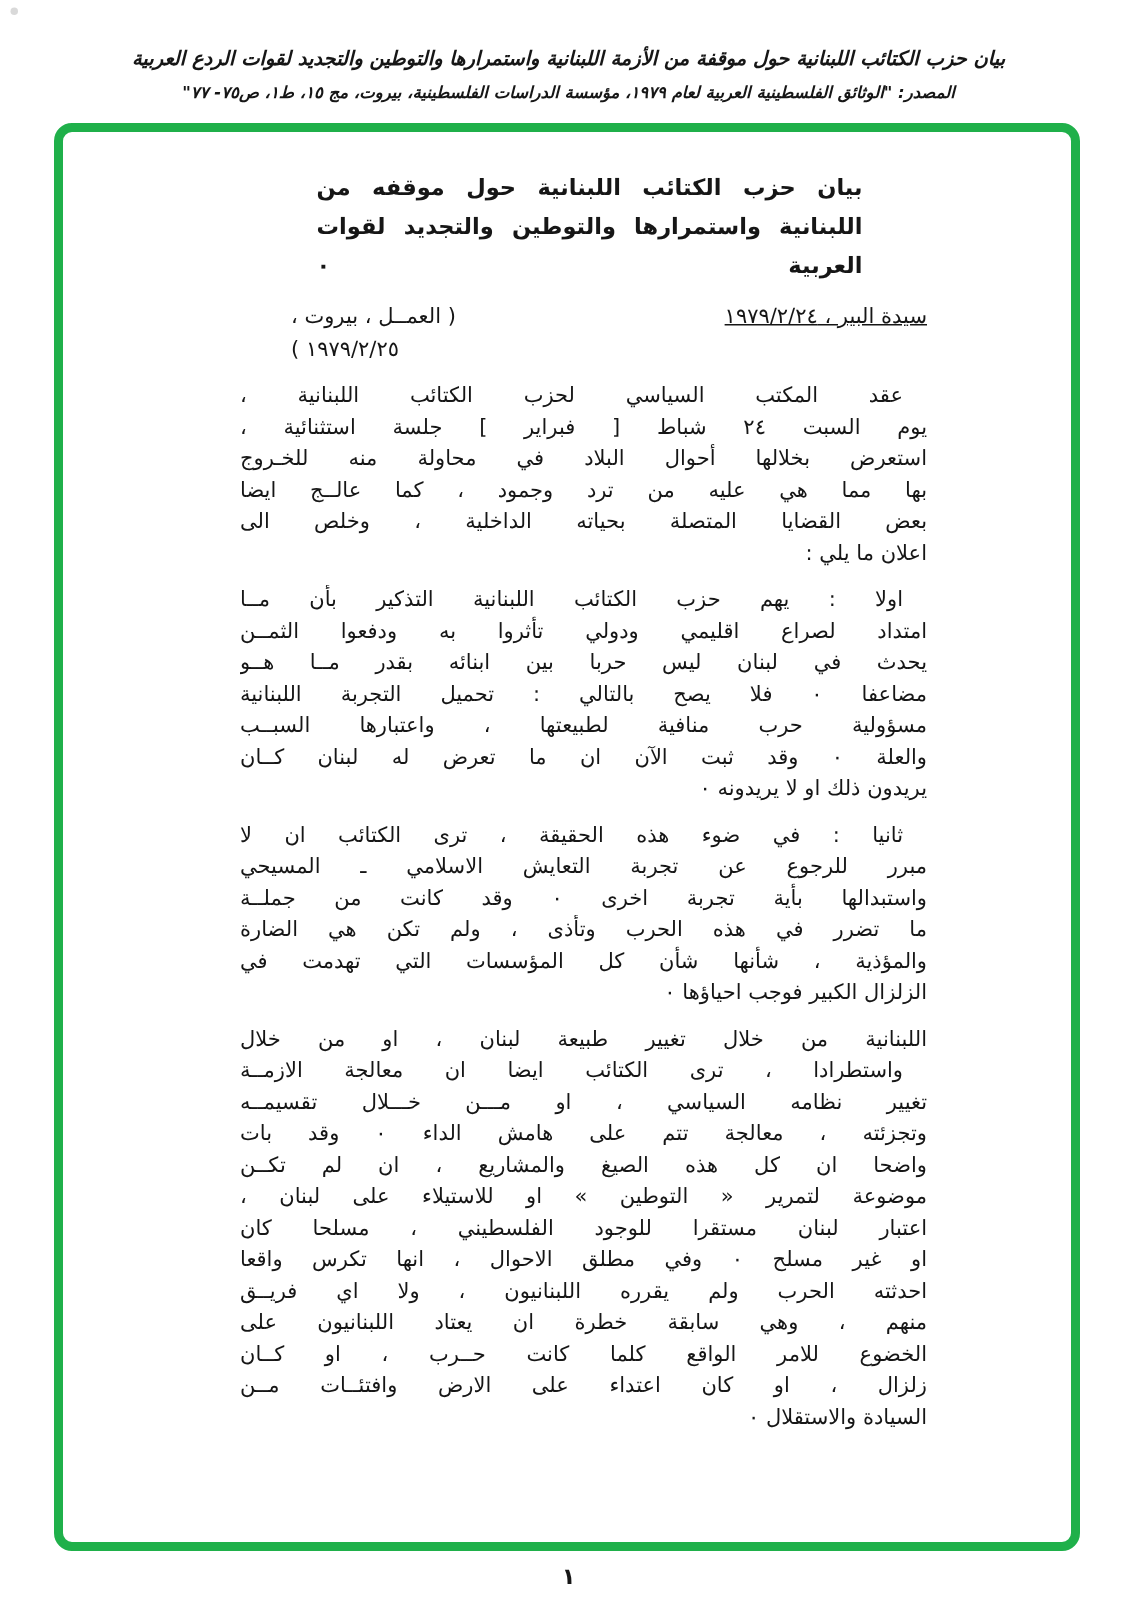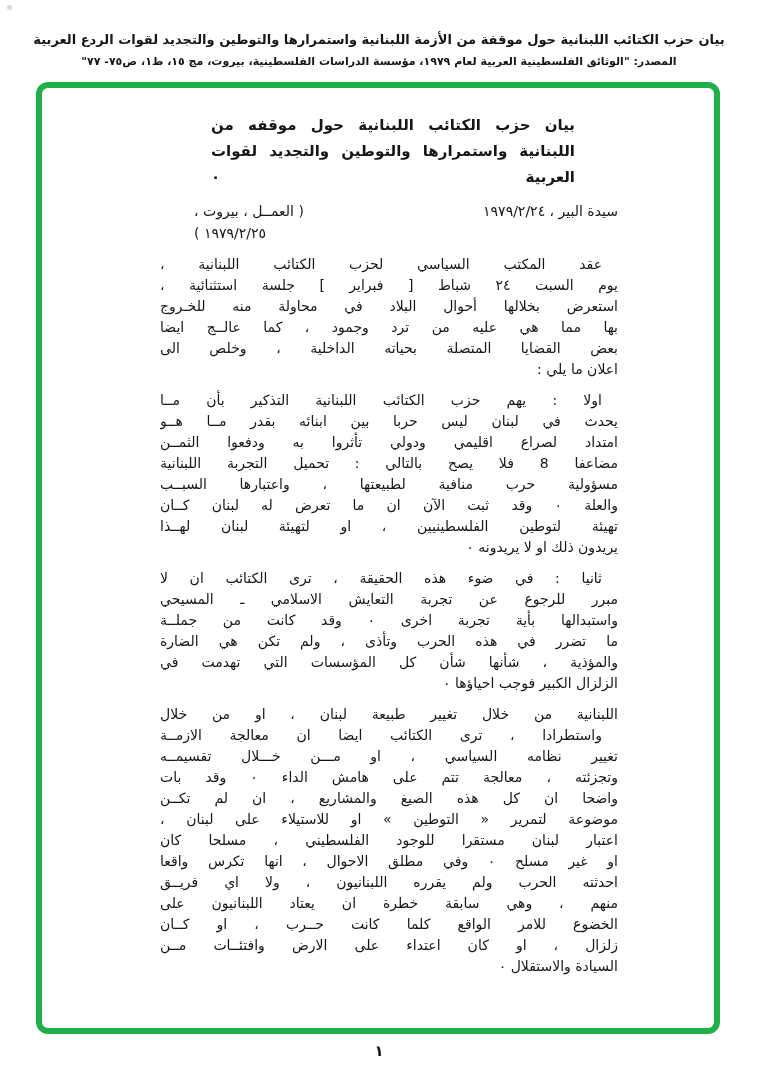--- a/index.html
+++ b/index.html
@@ -22,20 +22,21 @@
     position: absolute;
     left: 7px; top: 5px;
     width: 5px; height: 5px;
     background: #c9c9c9;
     border-radius: 50%;
     opacity: .7;
   }
   .hdr {
     text-align: center;
     font-weight: bold;
+    font-style: italic;
   }
   .hdr-title {
     padding-top: 30px;
     font-size: 13px;
     line-height: 20px;
   }
   .hdr-source {
     margin-top: 4px;
     font-size: 11px;
     line-height: 16px;
@@ -64,21 +65,21 @@
   }
   .dateline {
     margin-top: 10px;
     display: flex;
     justify-content: space-between;
     align-items: flex-start;
     font-size: 14px;
     line-height: 22px;
     padding-left: 34px;
   }
-  .dateline .place-date { white-space: nowrap; }
+  .dateline .place-date { white-space: nowrap; text-decoration: underline; }
   .dateline .source-ref { text-align: left; }
   .para { margin-top: 10px; }
   .line {
     font-size: 14px;
     line-height: 21px;
     height: 21px;
     overflow: hidden;
     text-align: justify;
     text-align-last: justify;
   }
@@ -122,26 +123,25 @@
         <div class="para">
           <div class="line first">عقد المكتب السياسي لحزب الكتائب اللبنانية ،</div>
           <div class="line">يوم السبت ٢٤ شباط [ فبراير ] جلسة استثنائية ،</div>
           <div class="line">استعرض بخلالها أحوال البلاد في محاولة منه للخـروج</div>
           <div class="line">بها مما هي عليه من ترد وجمود ، كما عالــج ايضا</div>
           <div class="line">بعض القضايا المتصلة بحياته الداخلية ، وخلص الى</div>
           <div class="line last">اعلان ما يلي :</div>
         </div>
         <div class="para">
           <div class="line first">اولا : يهم حزب الكتائب اللبنانية التذكير بأن مــا</div>
+          <div class="line">امتداد لصراع اقليمي ودولي تأثروا به ودفعوا الثمــن</div>
           <div class="line">يحدث في لبنان ليس حربا بين ابنائه بقدر مــا هــو</div>
-          <div class="line">امتداد لصراع اقليمي ودولي تأثروا به ودفعوا الثمــن</div>
-          <div class="line">مضاعفا 8 فلا يصح بالتالي : تحميل التجربة اللبنانية</div>
+          <div class="line">مضاعفا ٠ فلا يصح بالتالي : تحميل التجربة اللبنانية</div>
           <div class="line">مسؤولية حرب منافية لطبيعتها ، واعتبارها السبــب</div>
           <div class="line">والعلة ٠ وقد ثبت الآن ان ما تعرض له لبنان كــان</div>
-          <div class="line">تهيئة لتوطين الفلسطينيين ، او لتهيئة لبنان لهــذا</div>
           <div class="line last">يريدون ذلك او لا يريدونه ٠</div>
         </div>
         <div class="para">
           <div class="line first">ثانيا : في ضوء هذه الحقيقة ، ترى الكتائب ان لا</div>
           <div class="line">مبرر للرجوع عن تجربة التعايش الاسلامي ـ المسيحي</div>
           <div class="line">واستبدالها بأية تجربة اخرى ٠ وقد كانت من جملــة</div>
           <div class="line">ما تضرر في هذه الحرب وتأذى ، ولم تكن هي الضارة</div>
           <div class="line">والمؤذية ، شأنها شأن كل المؤسسات التي تهدمت في</div>
           <div class="line last">الزلزال الكبير فوجب احياؤها ٠</div>
         </div>

